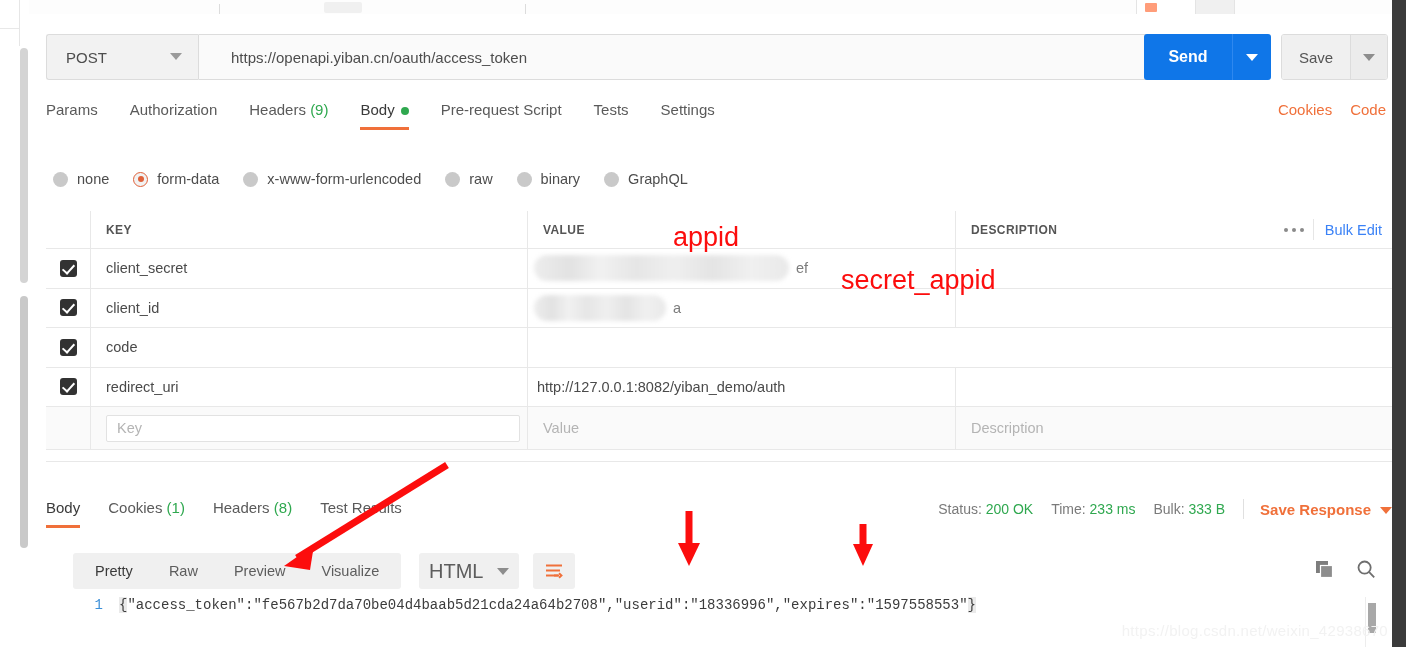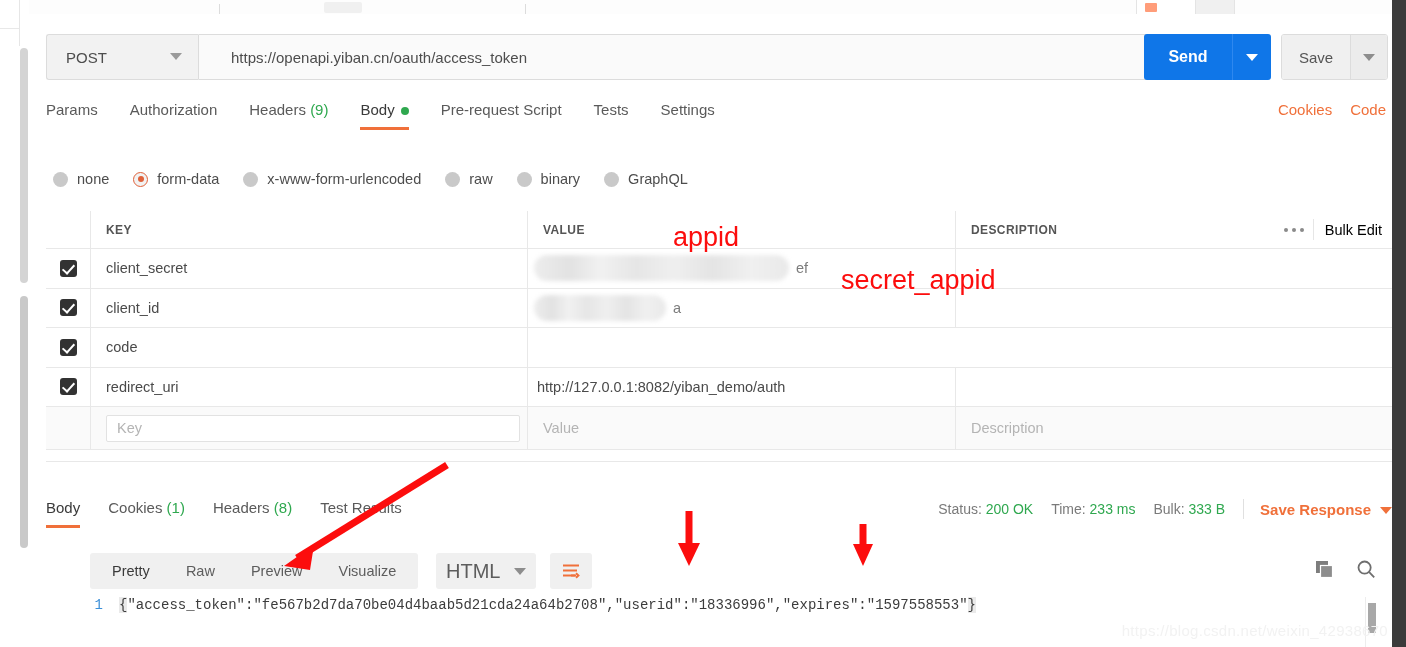--- a/index.html
+++ b/index.html
@@ -75,21 +75,21 @@
   .c-val{width:428px;height:100%;display:flex;align-items:center;border-right:1px solid #e8e8e8;box-sizing:border-box;padding-left:9px;position:relative;}
   .c-desc{flex:1;height:100%;display:flex;align-items:center;box-sizing:border-box;padding-left:15px;position:relative;}
   .hdr-txt{font-size:12px;font-weight:bold;color:#555;letter-spacing:.4px;}
   .cell-txt{font-size:14.5px;color:#4a4a4a;}
   .cell-ph{font-size:14.5px;color:#b4b4b4;}
   .cbox{width:17px;height:17px;background:#323232;border-radius:3px;position:relative;cursor:pointer;}
   .cbox::after{content:"";position:absolute;left:5px;top:2px;width:5px;height:10px;border:solid #fff;border-width:0 2.3px 2.3px 0;transform:rotate(42deg);}
   .dots{position:absolute;right:88px;top:50%;transform:translateY(-50%);display:flex;gap:4px;cursor:pointer;}
   .dots i{width:4px;height:4px;border-radius:50%;background:#8a8a8a;display:block;}
   .vdiv{position:absolute;right:78px;top:8px;bottom:8px;width:1px;background:#e6e6e6;}
-  .bulk{position:absolute;right:10px;top:50%;transform:translateY(-50%);color:#000000;font-size:14.5px;cursor:pointer;}
+  .bulk{position:absolute;right:10px;top:50%;transform:translateY(-50%);color:#3b82f6;font-size:14.5px;cursor:pointer;}
   .row-input-cell{background:#fafafa;}
   .ph-box{border:1px solid #e2e2e2;background:#fff;height:27px;width:414px;border-radius:2px;display:flex;align-items:center;padding-left:10px;box-sizing:border-box;}
 
   
   .blur{position:absolute;left:6px;top:6px;height:26px;border-radius:13px;
         background:linear-gradient(90deg,#ededed 0%,#e2e2e2 14%,#f1f1f1 26%,#e6e6e6 40%,#efefef 55%,#e4e4e4 70%,#f0f0f0 85%,#e9e9e9 100%);
         filter:blur(2px);}
   .blur-tail{position:relative;z-index:2;font-size:14.5px;color:#7c7c7c;}
 
   .annot{position:absolute;color:#fc0d0d;font-size:27px;font-family:"Liberation Sans", sans-serif;white-space:nowrap;}
@@ -101,21 +101,21 @@
   .resp-tab.active{color:#3a3a3a;}
   .resp-tab.active::after{content:"";position:absolute;left:0;right:0;bottom:0;height:3px;background:#f0703a;}
 
   .status-wrap{position:absolute;right:0;top:474px;display:flex;align-items:center;font-size:14px;color:#7a7a7a;}
   .status-wrap .kv{margin-right:18px;white-space:nowrap;}
   .status-val{color:#2fa84f;}
   .status-div{width:1px;height:20px;background:#e0e0e0;margin-right:16px;}
   .save-resp{color:#f0703a;font-weight:bold;font-size:15px;cursor:pointer;}
   .save-resp-caret{margin-left:9px;width:0;height:0;border-left:6px solid transparent;border-right:6px solid transparent;border-top:7px solid #f0703a;display:inline-block;vertical-align:middle;}
 
-  .view-bar{position:absolute;left:44px;top:528px;height:36px;display:flex;align-items:flex-start;margin-left:17px;}
+  .view-bar{position:absolute;left:44px;top:528px;height:36px;display:flex;align-items:flex-start;}
   .seg{background:#f0f0f0;border-radius:3px;height:36px;display:flex;align-items:center;padding:0 4px;}
   .seg-item{padding:0 18px;font-size:14.5px;color:#5d5d5d;line-height:36px;cursor:pointer;}
   .seg-item.active{color:#3a3a3a;}
   .fmt{margin-left:18px;background:#f0f0f0;border-radius:3px;height:36px;width:100px;display:flex;align-items:center;justify-content:center;gap:14px;cursor:pointer;}
   .fmt-txt{font-size:20px;color:#5d5d5d;}
   .fmt-caret{width:0;height:0;border-left:6px solid transparent;border-right:6px solid transparent;border-top:7px solid #8d8d8d;}
   .wrapbtn{margin-left:14px;background:#f0f0f0;border-radius:3px;height:36px;width:42px;display:flex;align-items:center;justify-content:center;cursor:pointer;}
 
   .icons-right{position:absolute;right:16px;top:534px;display:flex;gap:22px;align-items:center;}
 

